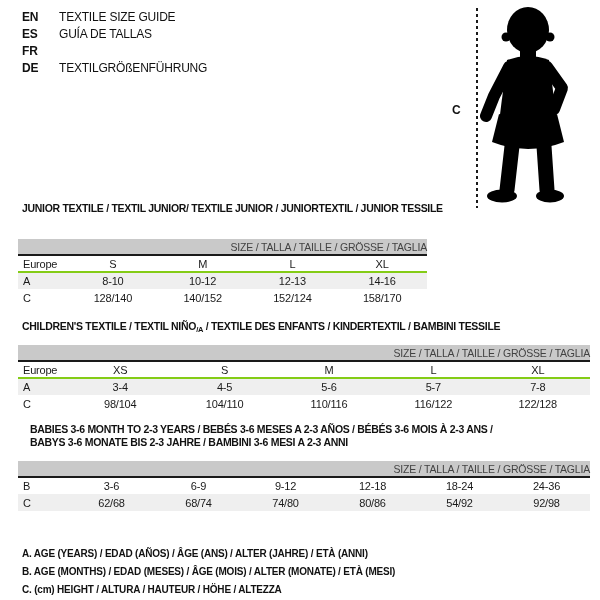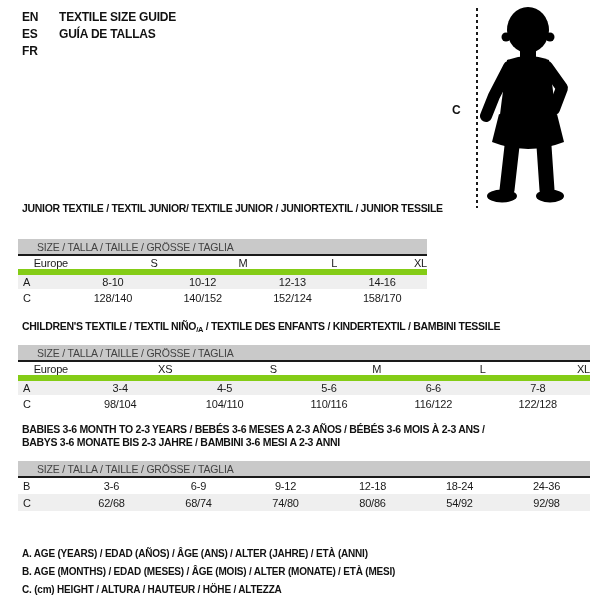--- a/index.html
+++ b/index.html
@@ -7,21 +7,21 @@
   .canvas {
     position:relative; width:600px; height:600px; background:#ffffff;
     font-family:"Liberation Sans","DejaVu Sans",sans-serif; color:#111;
     overflow:hidden;
   }
 
   
   .lang-block { position:absolute; left:22px; top:8px; }
   .lang-row { display:flex; height:17px; align-items:center; }
   .lang-code { width:37px; font-weight:700; font-size:12px; letter-spacing:-0.2px; }
-  .lang-label { font-weight:700; font-size:12px; letter-spacing:-0.2px; white-space:nowrap; }
+  .lang-label { font-weight:400; font-size:12px; letter-spacing:-0.2px; white-space:nowrap; }
 
   
   .figure-label { position:absolute; left:452px; top:103px; font-weight:700; font-size:12px; }
   .dotted-line {
     position:absolute; left:476px; top:8px; width:2px; height:200px;
     background:repeating-linear-gradient(to bottom,#1a1a1a 0px,#1a1a1a 3px,transparent 3px,transparent 6px);
   }
   .baby-svg { position:absolute; left:478px; top:4px; }
 
   
@@ -31,34 +31,34 @@
   }
   .sec-title .sub { font-size:7.5px; vertical-align:-2px; }
 
   
   table.sizes {
     position:absolute; border-collapse:collapse; table-layout:fixed;
     font-size:11px; color:#1a1a1a; letter-spacing:-0.2px;
   }
   table.sizes th, table.sizes td { font-weight:400; text-align:center; height:17px; padding:0; }
   table.sizes .bar {
-    background:#c9c9c9; color:#424242; text-align:left; padding-left:19px;
+    background:#c9c9c9; color:#424242; text-align:right; padding-left:19px;
     border-bottom:2px solid #1a1a1a; height:16px; font-size:10.5px;
   }
-  table.sizes .cols-row th { border-bottom:6px solid #84cc16;text-align:right; }
+  table.sizes .cols-row th { border-bottom:2px solid #84cc16; }
   table.sizes .lbl { text-align:left; padding-left:5px; }
   table.sizes tr.alt { background:#efefef; }
   .t1 { left:18px; top:239px; width:409px; }
   .t2 { left:18px; top:345px; width:572px; }
   .t3 { left:18px; top:461px; width:572px; }
   col.lblcol { width:50px; }
 
   .title-junior   { left:22px; top:202px; }
   .title-children { left:22px; top:320px; }
-  .title-babies   { left:22px; top:423px; }
+  .title-babies   { left:30px; top:423px; }
 
   
   .footnotes { position:absolute; left:22px; top:548px; }
   .footnote { height:18px; font-weight:700; font-size:10px; letter-spacing:-0.2px; white-space:nowrap; }
 </style>
 </head>
 <body>
 
 <div class="canvas">
 
@@ -66,20 +66,24 @@
     <div class="lang-row">
       <span class="lang-code">EN</span>
       <span class="lang-label">TEXTILE SIZE GUIDE</span>
     </div>
     <div class="lang-row">
       <span class="lang-code">ES</span>
       <span class="lang-label">GUÍA DE TALLAS</span>
     </div>
     <div class="lang-row">
       <span class="lang-code">FR</span>
+    </div>
+    <div class="lang-row">
+      <span class="lang-code">DE</span>
+      <span class="lang-label">TEXTILGRÖßENFÜHRUNG</span>
     </div>
   </div>
 
   <span class="figure-label">C</span>
   <div class="dotted-line"></div>
   <svg class="baby-svg" width="95" height="205" viewBox="0 0 95 205" xmlns="http://www.w3.org/2000/svg">
     <g fill="#000000" stroke="#000000">
 
       <circle cx="28" cy="33" r="4.5" stroke="none"></circle>
       <circle cx="72" cy="33" r="4.5" stroke="none"></circle>
@@ -167,21 +171,21 @@
         <th>L</th>
         <th>XL</th>
       </tr>
     </thead>
     <tbody>
       <tr class="alt">
         <td class="lbl">A</td>
         <td>3-4</td>
         <td>4-5</td>
         <td>5-6</td>
-        <td>6-6</td>
+        <td>5-7</td>
         <td>7-8</td>
       </tr>
       <tr>
         <td class="lbl">C</td>
         <td>98/104</td>
         <td>104/110</td>
         <td>110/116</td>
         <td>116/122</td>
         <td>122/128</td>
       </tr>

